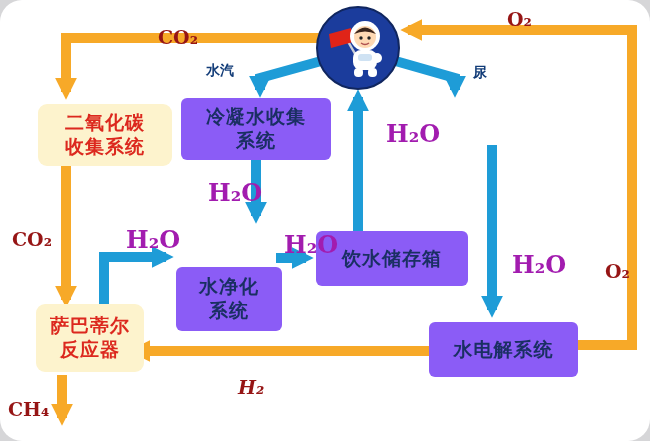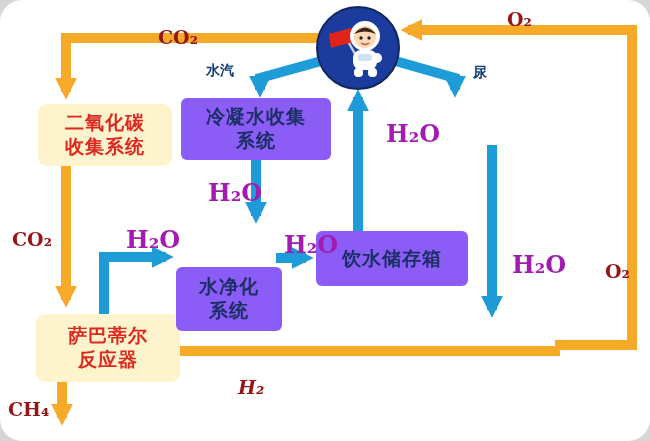--- a/index.html
+++ b/index.html
@@ -47,27 +47,28 @@
     <path class="b" d="M385,58 L455,78 L455,90" marker-end="url(#ah-b)"></path>
     <path class="b" d="M256,150 L256,216" marker-end="url(#ah-b)"></path>
     <path class="b" d="M104,320 L104,257 L166,257" marker-end="url(#ah-b)"></path>
     <path class="b" d="M276,258 L306,258" marker-end="url(#ah-b)"></path>
     <path class="b" d="M358,236 L358,97" marker-end="url(#ah-b)"></path>
     <path class="b" d="M492,145 L492,310" marker-end="url(#ah-b)"></path>
   </svg>
 
   <div class="box yellow" style="left:6px;   top:104px; width:134px; height:62px;">二氧化碳
 收集系统</div>
-  <div class="box yellow" style="left:4px;   top:314px; width:144px; height:68px;">萨巴蒂尔
+  <div class="box yellow" style="left:4px;   top:304px; width:108px; height:68px;">萨巴蒂尔
 反应器</div>
   <div class="box cyan" style="left:181px; top:98px;  width:150px; height:62px;">冷凝水收集
 系统</div>
   <div class="box cyan" style="left:176px; top:226px; width:106px; height:64px;margin-top:41px;">水净化
 系统</div>
   <div class="box cyan" style="left:316px; top:231px; width:152px; height:55px;">饮水储存箱</div>
+  <div class="box cyan" style="left:429px; top:322px; width:149px; height:55px;">水电解系统</div>
 
   <span class="lbl gas" style="left:158px; top:26px;">CO₂</span>
   <span class="lbl gas" style="left:507px; top:8px;">O₂</span>
   <span class="lbl cn" style="left:206px; top:62px;">水汽</span>
   <span class="lbl cn" style="left:473px; top:64px;">尿</span>
   <span class="lbl water" style="left:208px; top:178px;">H₂O</span>
   <span class="lbl water" style="left:386px; top:119px;">H₂O</span>
   <span class="lbl water" style="left:126px; top:225px;">H₂O</span>
   <span class="lbl water" style="left:284px; top:230px;">H₂O</span>
   <span class="lbl water" style="left:512px; top:250px;">H₂O</span>

